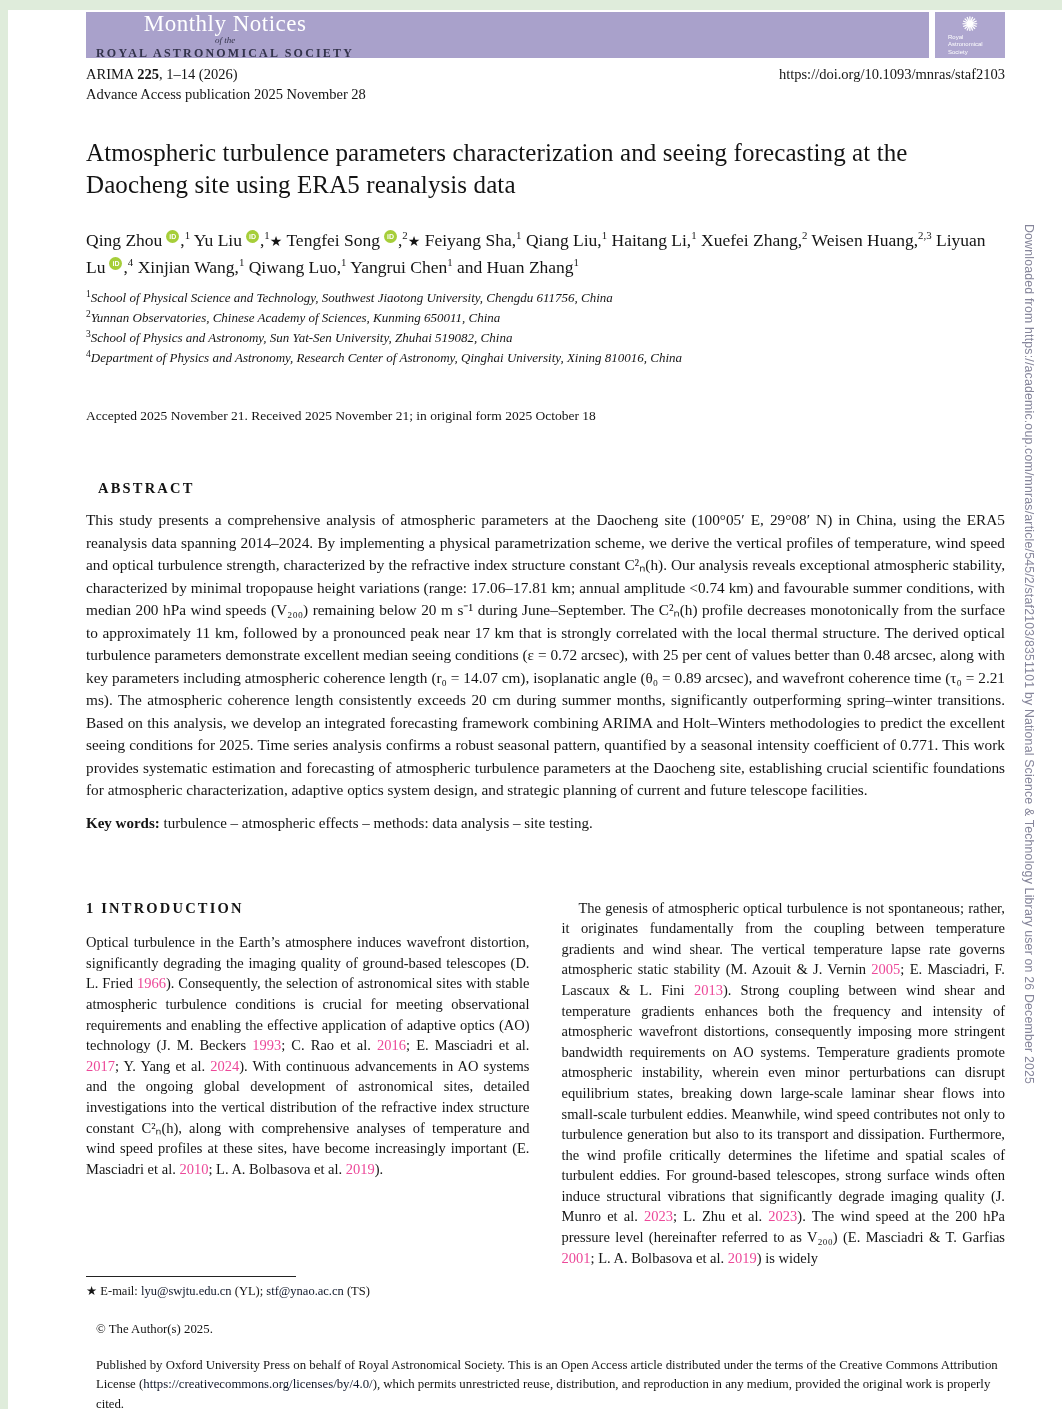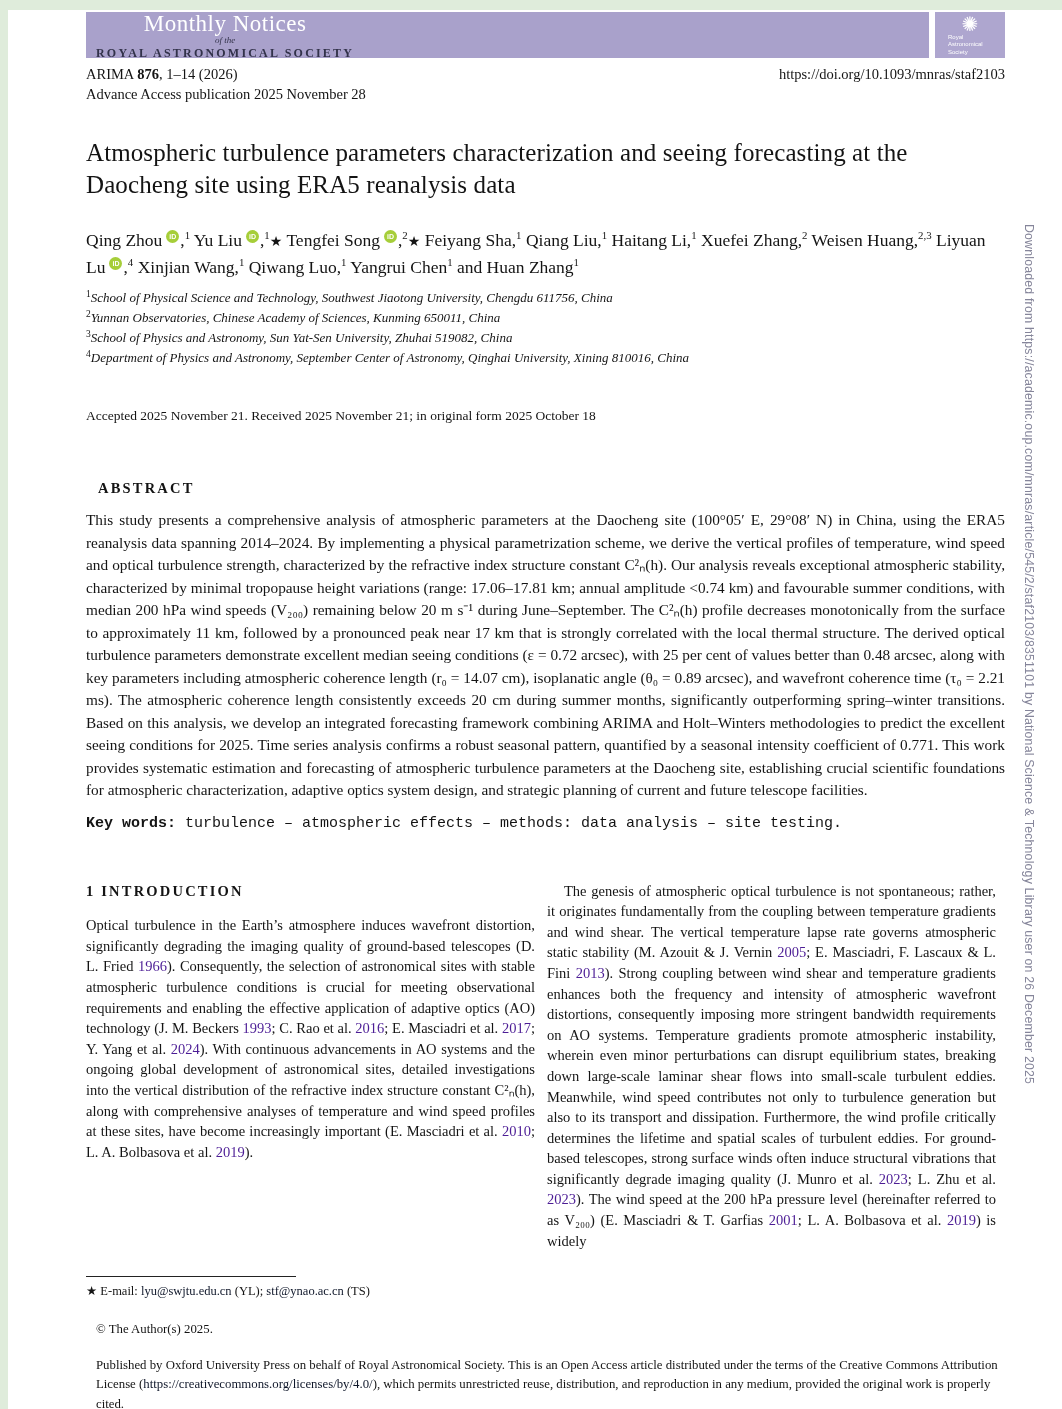--- a/index.html
+++ b/index.html
@@ -33,25 +33,25 @@
   .authors{margin-top:26px;font-size:17.5px;line-height:1.55;width:905px;}
   .affiliations{margin-top:7px;font-size:13px;line-height:1.45;}
   .affil .aff-text{font-style:italic;}
   .affil sup{font-size:9.5px;}
   .history{margin-top:40px;font-size:13.5px;}
 
   
   .abstract{margin-top:56px;}
   .abstract h2{margin:12px;font-size:14.5px;letter-spacing:2.2px;font-weight:bold;}
   .abstract p{margin:7px 0 0 0;font-size:15.3px;line-height:1.47;text-align:justify;}
-  .keywords{margin-top:13px;font-size:15px;font-family:Liberation Mono, monospace;}
+  .keywords{margin-top:13px;font-size:15px;}
   .kw-label{font-weight:bold;}
 
   
-  .columns{display:flex;gap:12px;margin-top:49px;}
+  .columns{display:flex;gap:32px;margin-top:66px;}
   .col{width:449px;font-size:14.5px;line-height:1.42;text-align:justify;}
   .col h2{margin:0 0 14px 0;font-size:14.5px;letter-spacing:2.2px;font-weight:bold;}
   .col p{margin:0;}
   .col p.indent{text-indent:17px;}
 
   
   .footnote-block{position:absolute;left:86px;top:1276px;width:449px;font-size:12.5px;}
   .foot-rule{width:210px;border-top:1px solid #222;margin-bottom:6px;}
   .footnote-block p{margin:0;}
   footer{position:absolute;left:96px;top:1320px;width:919px;font-size:12.8px;line-height:1.5;}
@@ -63,21 +63,21 @@
     position:absolute;left:1022px;top:224px;height:1020px;
     writing-mode:vertical-rl;
     font-family:"Liberation Sans",sans-serif;
     font-size:12.3px;color:#85859a;letter-spacing:.2px;white-space:nowrap;
   }
 
   
   .b{font-weight:bold;}
   .sup{vertical-align:super;font-size:.62em;line-height:0;}
   .star{font-size:.8em;}
-  .cite{color:#4c1d95;}
+  .cite{color:#ec4899;}
   .link{color:#0f172a;}
   .orcid{
     display:inline-block;width:13px;height:13px;background:#a6ce39;border-radius:50%;
     color:#fff;font-size:7px;font-weight:bold;text-align:center;line-height:13px;
     vertical-align:super;margin:0 1px 0 4px;font-family:"Liberation Sans",sans-serif;
   }
 </style>
 </head>
 <body>
 
@@ -96,34 +96,34 @@
         <div class="journal-society">ROYAL ASTRONOMICAL SOCIETY</div>
       </div>
     </div>
     <div class="banner-logo">
       <span class="logo-star">✺</span>
       <span class="logo-text">Royal Astronomical Society</span>
     </div>
   </header>
 
   <div class="meta-row">
-    <span class="meta-cite"><span>ARIMA </span><span class="b">876</span><span>, 1–14 (2026)</span></span>
+    <span class="meta-cite"><span>ARIMA </span><span class="b">225</span><span>, 1–14 (2026)</span></span>
     <span class="meta-doi">https://doi.org/10.1093/mnras/staf2103</span>
   </div>
   <div class="meta-advance">Advance Access publication 2025 November 28</div>
 
   <h1 class="title">Atmospheric turbulence parameters characterization and seeing forecasting at the Daocheng site using ERA5 reanalysis data</h1>
 
   <div class="authors"><span>Qing Zhou</span><span class="orcid">iD</span><span>,</span><span class="sup">1</span><span> Yu Liu</span><span class="orcid">iD</span><span>,</span><span class="sup">1</span><span class="star">★</span><span> Tengfei Song</span><span class="orcid">iD</span><span>,</span><span class="sup">2</span><span class="star">★</span><span> Feiyang Sha,</span><span class="sup">1</span><span> Qiang Liu,</span><span class="sup">1</span><span> Haitang Li,</span><span class="sup">1</span><span> Xuefei Zhang,</span><span class="sup">2</span><span> Weisen Huang,</span><span class="sup">2,3</span><span> Liyuan Lu</span><span class="orcid">iD</span><span>,</span><span class="sup">4</span><span> Xinjian Wang,</span><span class="sup">1</span><span> Qiwang Luo,</span><span class="sup">1</span><span> Yangrui Chen</span><span class="sup">1</span><span> and Huan Zhang</span><span class="sup">1</span></div>
 
   <div class="affiliations">
     <div class="affil"><sup>1</sup><span class="aff-text">School of Physical Science and Technology, Southwest Jiaotong University, Chengdu 611756, China</span></div>
     <div class="affil"><sup>2</sup><span class="aff-text">Yunnan Observatories, Chinese Academy of Sciences, Kunming 650011, China</span></div>
     <div class="affil"><sup>3</sup><span class="aff-text">School of Physics and Astronomy, Sun Yat-Sen University, Zhuhai 519082, China</span></div>
-    <div class="affil"><sup>4</sup><span class="aff-text">Department of Physics and Astronomy, September Center of Astronomy, Qinghai University, Xining 810016, China</span></div>
+    <div class="affil"><sup>4</sup><span class="aff-text">Department of Physics and Astronomy, Research Center of Astronomy, Qinghai University, Xining 810016, China</span></div>
   </div>
 
   <div class="history">Accepted 2025 November 21. Received 2025 November 21; in original form 2025 October 18</div>
 
   <section class="abstract">
     <h2>ABSTRACT</h2>
     <p>This study presents a comprehensive analysis of atmospheric parameters at the Daocheng site (100°05′ E, 29°08′ N) in China, using the ERA5 reanalysis data spanning 2014–2024. By implementing a physical parametrization scheme, we derive the vertical profiles of temperature, wind speed and optical turbulence strength, characterized by the refractive index structure constant C²ₙ(h). Our analysis reveals exceptional atmospheric stability, characterized by minimal tropopause height variations (range: 17.06–17.81 km; annual amplitude &lt;0.74 km) and favourable summer conditions, with median 200 hPa wind speeds (V₂₀₀) remaining below 20 m s⁻¹ during June–September. The C²ₙ(h) profile decreases monotonically from the surface to approximately 11 km, followed by a pronounced peak near 17 km that is strongly correlated with the local thermal structure. The derived optical turbulence parameters demonstrate excellent median seeing conditions (ε = 0.72 arcsec), with 25 per cent of values better than 0.48 arcsec, along with key parameters including atmospheric coherence length (r₀ = 14.07 cm), isoplanatic angle (θ₀ = 0.89 arcsec), and wavefront coherence time (τ₀ = 2.21 ms). The atmospheric coherence length consistently exceeds 20 cm during summer months, significantly outperforming spring–winter transitions. Based on this analysis, we develop an integrated forecasting framework combining ARIMA and Holt–Winters methodologies to predict the excellent seeing conditions for 2025. Time series analysis confirms a robust seasonal pattern, quantified by a seasonal intensity coefficient of 0.771. This work provides systematic estimation and forecasting of atmospheric turbulence parameters at the Daocheng site, establishing crucial scientific foundations for atmospheric characterization, adaptive optics system design, and strategic planning of current and future telescope facilities.</p>
   </section>
 
   <div class="keywords">

